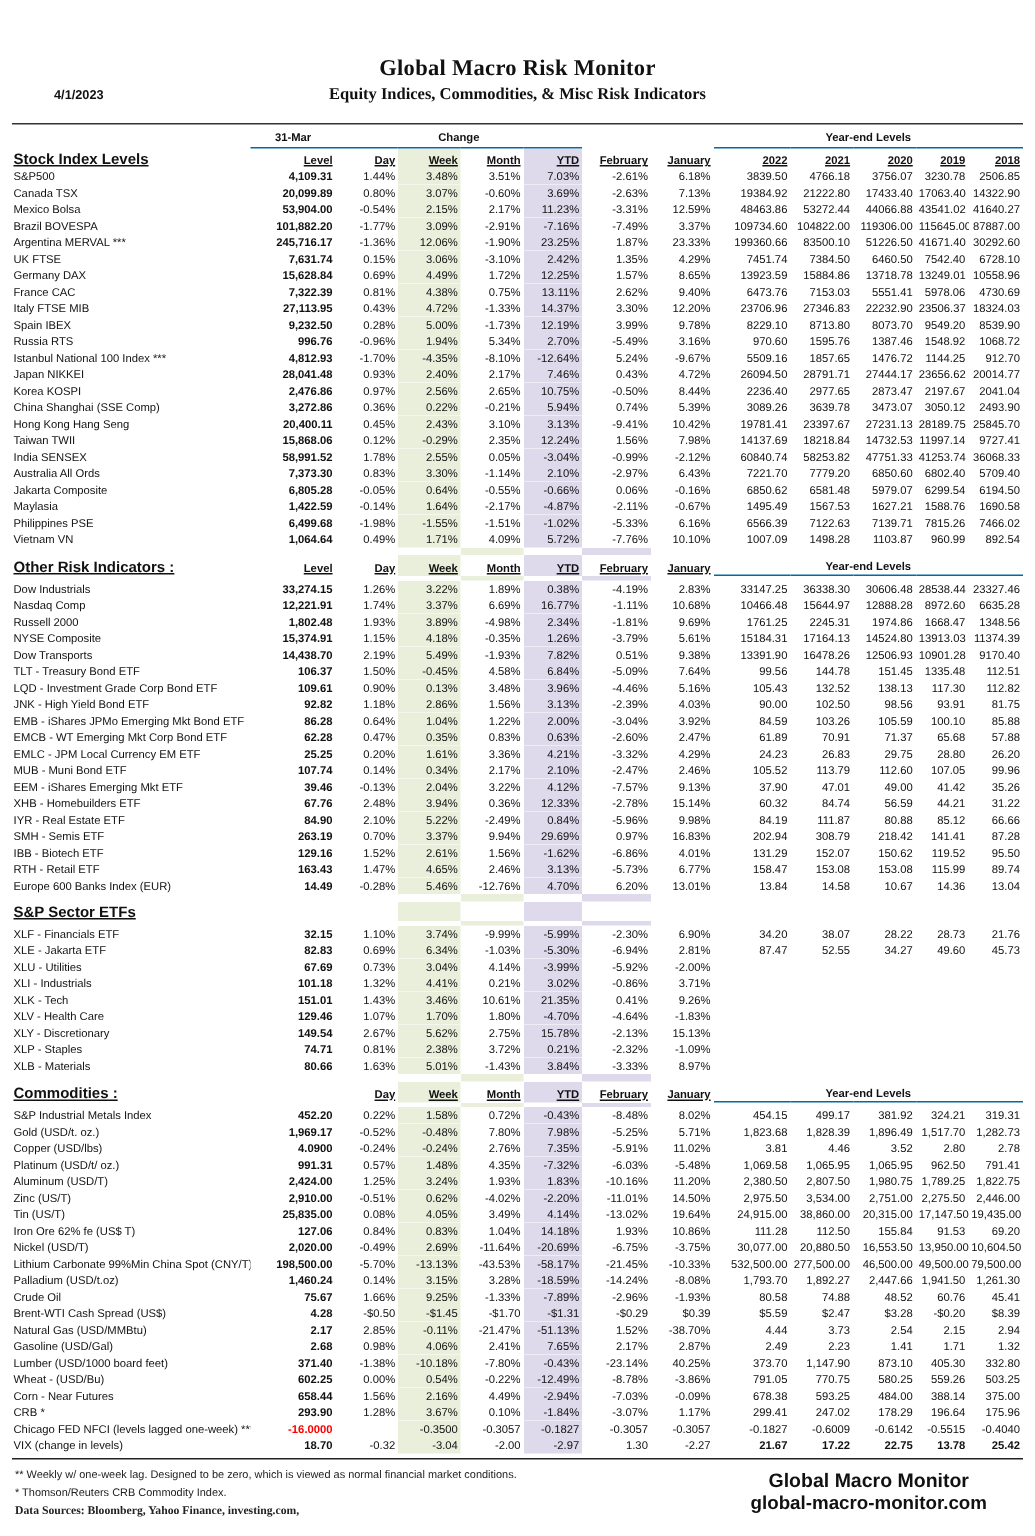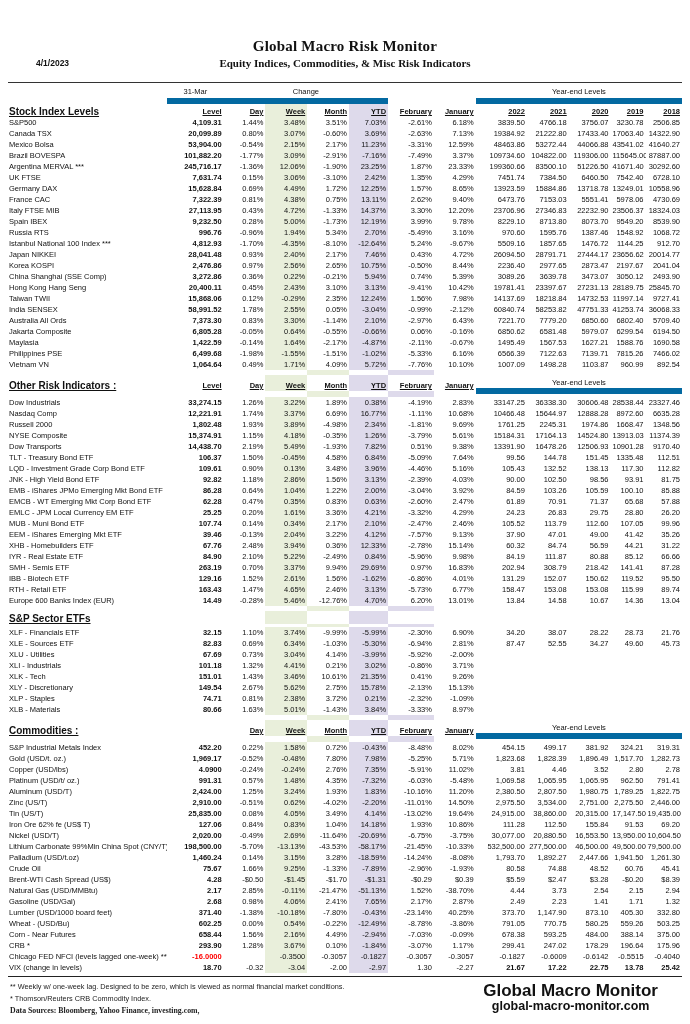--- a/index.html
+++ b/index.html
@@ -16,32 +16,32 @@
   table{width:100%;border-collapse:collapse;table-layout:fixed;}
   td{font-size:7.5px;line-height:11px;height:11px;padding:0 2px;text-align:right;white-space:nowrap;overflow:hidden;vertical-align:bottom;}
   tr.gap td{height:5px;line-height:5px;font-size:1px;}
   tr.gap2 td{height:3px;line-height:3px;font-size:1px;}
   td.lab{text-align:left;padding-left:1px;}
   td.lvl{font-weight:bold;}
   td.wkband{background:#e9efdb;}
   td.ytdband{background:#dedaeb;}
   td.colhead{font-weight:bold;text-decoration:underline;}
   td.sectitle{font-weight:bold;text-decoration:underline;font-size:10px;}
-  td.topspan{text-align:center;font-weight:normal;border-bottom:6px solid #0369a1;font-size:7.5px;}
+  td.topspan{text-align:center;font-weight:bold;border-bottom:1px solid #0369a1;font-size:7.5px;}
   td.rednum{color:#f00;}
   td.boldnum{font-weight:bold;}
   tr.hdrA td{height:14px;line-height:13px;vertical-align:bottom;}
   tr.hdrB td{height:13px;}
   tr.titler td{height:13px;}
   
   .footer{display:flex;justify-content:space-between;margin-top:4px;padding:0 2px;}
   .footnotes{font-size:7.3px;line-height:12px;color:#222;}
   .footnotes .src{font-family:"Liberation Serif",serif;font-weight:bold;font-size:7.8px;}
   .brand{text-align:center;padding-right:22px;padding-top:2px;}
-  .brand-name{font-size:17px;font-weight:bold;line-height:15px;}
+  .brand-name{font-size:13px;font-weight:bold;line-height:15px;}
   .brand-url{font-size:12.5px;font-weight:bold;line-height:16px;}
 </style>
 </head>
 <body>
 
 <div class="page">
 
   <div class="doc-header">
     <span class="doc-date">4/1/2023</span>
     <div class="doc-title">Global Macro Risk Monitor</div>
@@ -815,21 +815,21 @@
           <td class="ytdband">-5.99%</td>
           <td>-2.30%</td>
           <td>6.90%</td>
           <td>34.20</td>
           <td>38.07</td>
           <td>28.22</td>
           <td>28.73</td>
           <td>21.76</td>
         </tr>
         <tr>
-          <td class="lab">XLE - Sources ETF</td>
+          <td class="lab">XLE - Jakarta ETF</td>
           <td class="lvl">82.83</td>
           <td>0.69%</td>
           <td class="wkband">6.34%</td>
           <td>-1.03%</td>
           <td class="ytdband">-5.30%</td>
           <td>-6.94%</td>
           <td>2.81%</td>
           <td>87.47</td>
           <td>52.55</td>
           <td>34.27</td>
@@ -868,20 +868,35 @@
         </tr>
         <tr>
           <td class="lab">XLK - Tech</td>
           <td class="lvl">151.01</td>
           <td>1.43%</td>
           <td class="wkband">3.46%</td>
           <td>10.61%</td>
           <td class="ytdband">21.35%</td>
           <td>0.41%</td>
           <td>9.26%</td>
+          <td></td>
+          <td></td>
+          <td></td>
+          <td></td>
+          <td></td>
+        </tr>
+        <tr>
+          <td class="lab">XLV - Health Care</td>
+          <td class="lvl">129.46</td>
+          <td>1.07%</td>
+          <td class="wkband">1.70%</td>
+          <td>1.80%</td>
+          <td class="ytdband">-4.70%</td>
+          <td>-4.64%</td>
+          <td>-1.83%</td>
           <td></td>
           <td></td>
           <td></td>
           <td></td>
           <td></td>
         </tr>
         <tr>
           <td class="lab">XLY - Discretionary</td>
           <td class="lvl">149.54</td>
           <td>2.67%</td>

